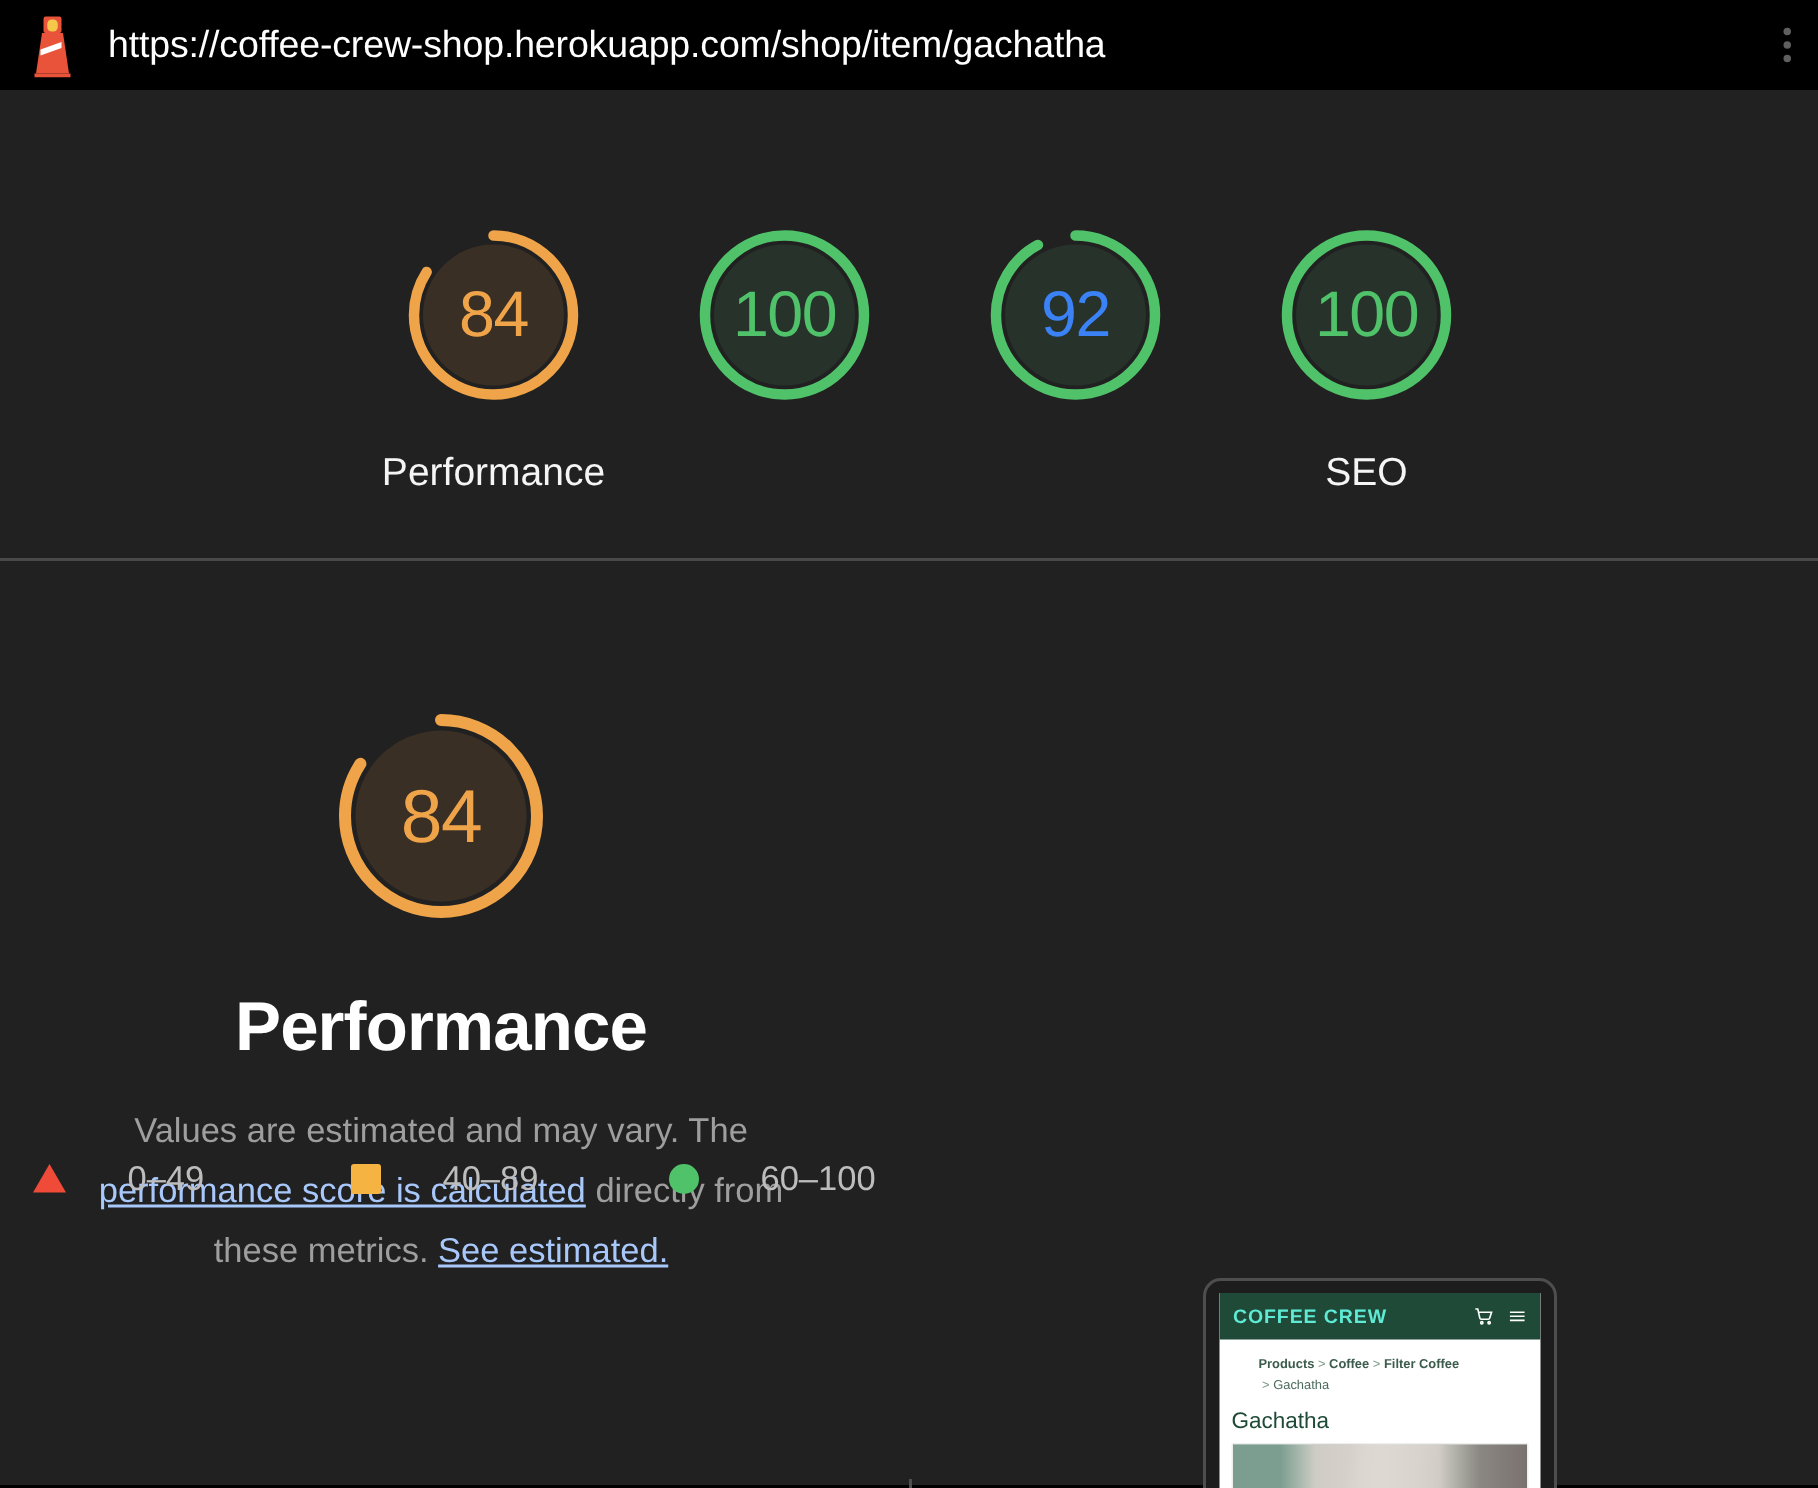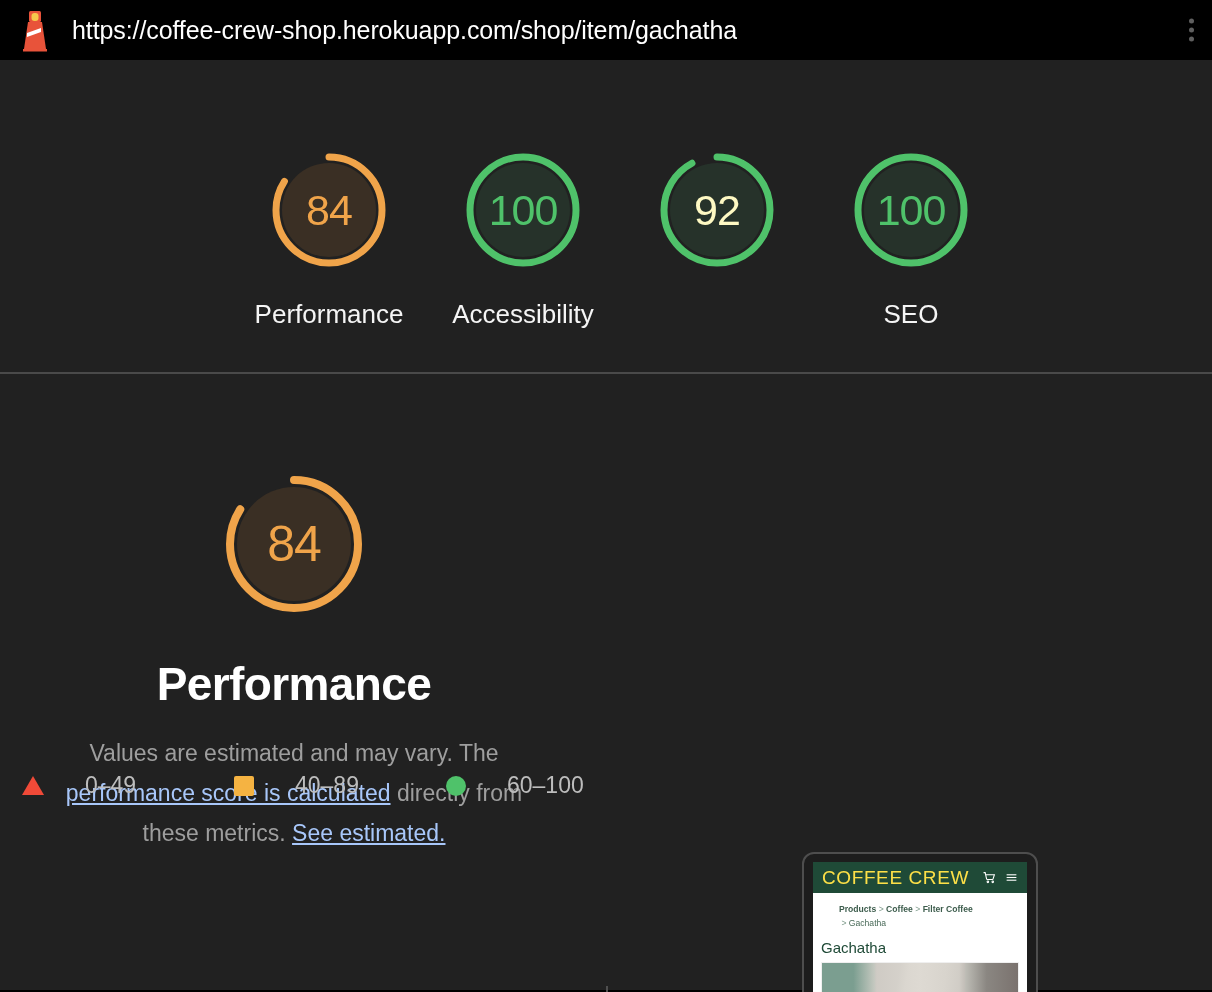--- a/index.html
+++ b/index.html
@@ -144,21 +144,21 @@
     display: flex; flex-direction: column;
   }
   .shop-header {
     background: #1f4a37;
     height: 31px;
     display: flex; align-items: center;
     padding: 0 9px;
     flex: 0 0 31px;
   }
   .shop-brand {
-    color: #fde047; font-size: 19px; font-weight: normal;
+    color: #5eead4; font-size: 13px; font-weight: bold;
     letter-spacing: 0.6px; flex: 1;
   }
   .shop-icon { color: #ffffff; margin-left: 9px; display: flex; align-items: center; }
   .crumbs {
     padding: 9px 8px 0 8px;
     color: #3c5c4c;
     font-size: 8.6px;
     font-weight: bold;
     line-height: 14px;
     margin-left: 18px;
@@ -222,30 +222,29 @@
   </div>
 
   <div class="score-cell">
     <div class="gauge">
       <svg viewBox="0 0 124 124">
         <circle cx="62" cy="62" r="47" fill="#26322a"></circle>
         <circle cx="62" cy="62" r="53" fill="none" stroke="#4fc26a" stroke-width="7" stroke-linecap="round" stroke-dasharray="333 333"></circle>
       </svg>
       <div class="val" style="color:#4fc26a">100</div>
     </div>
-    <div class="score-label">Accessibility</div>
   </div>
 
   <div class="score-cell">
     <div class="gauge">
       <svg viewBox="0 0 124 124">
         <circle cx="62" cy="62" r="47" fill="#26322a"></circle>
         <circle cx="62" cy="62" r="53" fill="none" stroke="#4fc26a" stroke-width="7" stroke-linecap="round" stroke-dasharray="306.4 333"></circle>
       </svg>
-      <div class="val" style="color:#fef9c3">92</div>
+      <div class="val" style="color:#3b82f6">92</div>
     </div>
   </div>
 
   <div class="score-cell">
     <div class="gauge">
       <svg viewBox="0 0 124 124">
         <circle cx="62" cy="62" r="47" fill="#26322a"></circle>
         <circle cx="62" cy="62" r="53" fill="none" stroke="#4fc26a" stroke-width="7" stroke-linecap="round" stroke-dasharray="333 333"></circle>
       </svg>
       <div class="val" style="color:#4fc26a">100</div>

